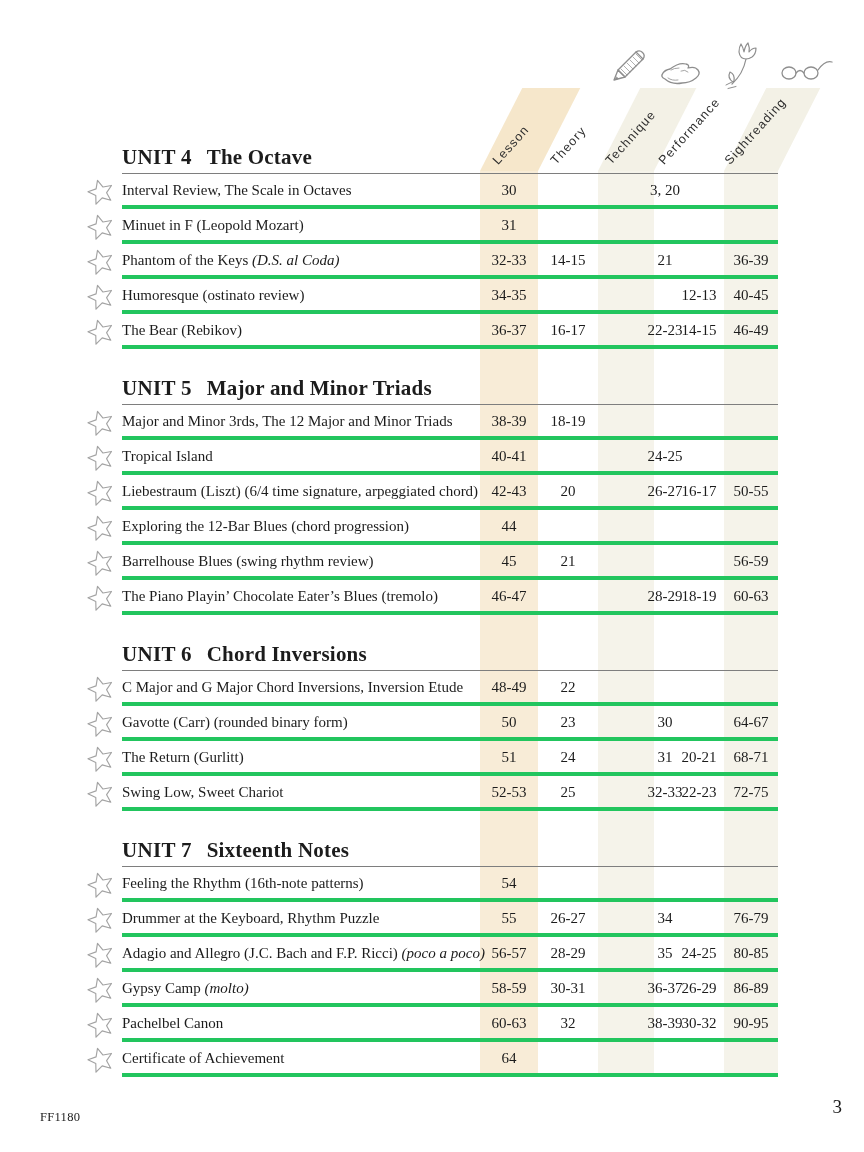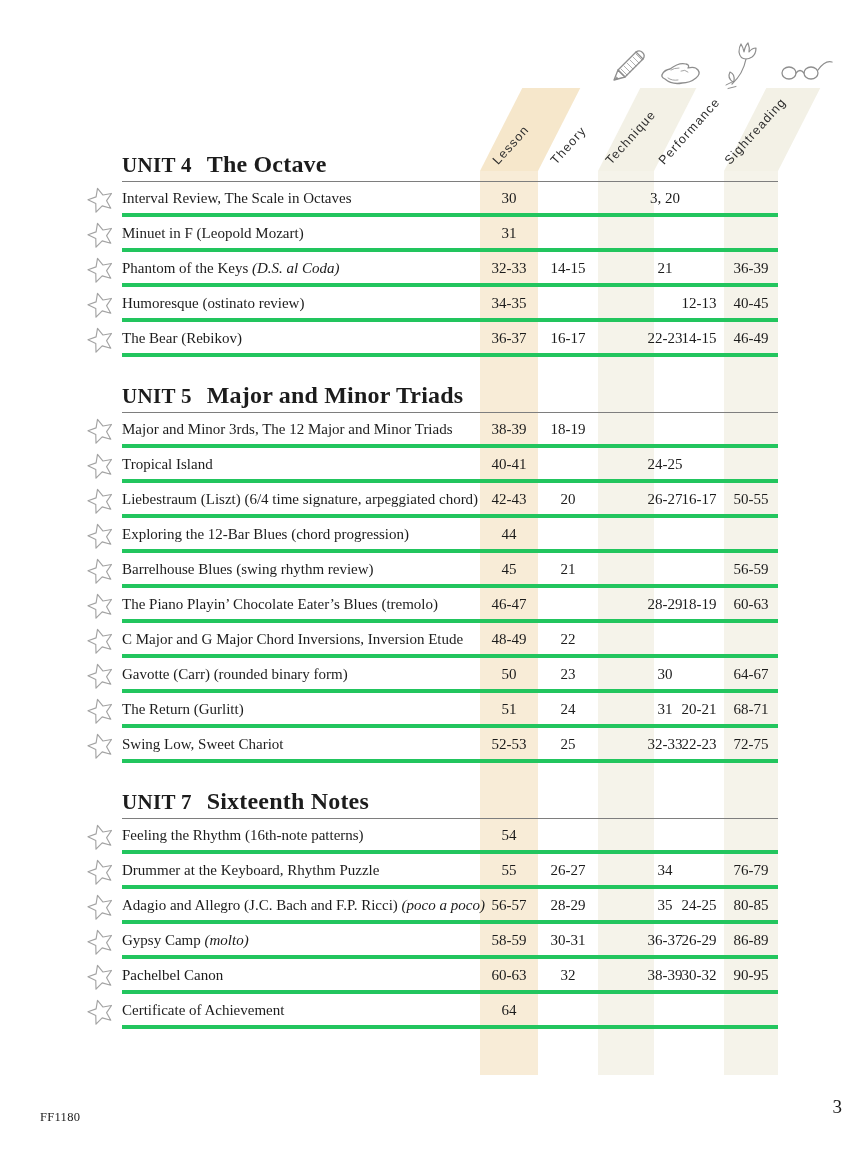--- a/index.html
+++ b/index.html
@@ -27,25 +27,25 @@
   .ic-glasses{left:778px;top:52px;}
 
   
   .stripes{position:absolute;left:0;top:171px;width:864px;height:904px;}
   .stripe{position:absolute;top:0;height:100%;}
   .st0{left:480px;width:58px;background:#f8ecd7;}
   .st1{left:598px;width:56px;background:#f5f3ea;}
   .st2{left:724px;width:54px;background:#f5f3ea;}
 
   
-  #toc{position:absolute;left:122px;top:126px;width:656px;}
+  #toc{position:absolute;left:122px;top:118px;width:656px;}
   .unit-header{height:56px;box-sizing:border-box;border-bottom:1px solid #7e7e7e;
                display:flex;align-items:flex-end;padding-bottom:3px;}
   .unit-name{font-weight:bold;font-size:21px;margin-right:15px;letter-spacing:.3px;}
-  .unit-sub{font-weight:bold;font-size:24px;letter-spacing:.2px;}
+  .unit-sub{font-weight:bold;font-size:21px;letter-spacing:.2px;}
   .toc-row{position:relative;height:35px;box-sizing:border-box;border-bottom:4px solid #22c55e;}
   .piece{position:absolute;left:0;top:0;line-height:33px;white-space:nowrap;font-size:15px;}
   .piece i{margin-top:44px;}
   .cell{position:absolute;top:0;line-height:33px;font-size:15px;text-align:center;}
   .c0{left:358px;width:58px;} .c1{left:416px;width:60px;} .c2{left:476px;width:56px;margin-left:39px;}
   .c3{left:532px;width:90px;} .c4{left:602px;width:54px;}
   .star{position:absolute;left:-36px;top:3px;width:29px;height:29px;}
 
   
   .footer-cat{position:absolute;left:40px;top:1110px;font-size:12.5px;letter-spacing:.3px;}
@@ -233,20 +233,24 @@
             </svg></span>
           <span class="piece">The Piano Playin’ Chocolate Eater’s Blues (tremolo)</span>
           <span class="cell c0">46-47</span>
           <span class="cell c1"></span>
           <span class="cell c2">28-29</span>
           <span class="cell c3">18-19</span>
           <span class="cell c4">60-63</span>
         </div>
       </section>
       <section class="unit">
+        <div class="unit-header">
+          <span class="unit-name">UNIT 6</span>
+          <span class="unit-sub">Chord Inversions</span>
+        </div>
         <div class="toc-row">
           <span class="star"><svg width="29" height="29" viewBox="0 0 30 30" style="transform:rotate(-15deg)">
               <polygon points="15,3 18.7,11.2 27.6,11.9 20.8,17.8 22.9,26.5 15,21.8 7.1,26.5 9.2,17.8 2.4,11.9 11.3,11.2" fill="none" stroke="#a3a3a3" stroke-width="1.2" stroke-linejoin="round"></polygon>
             </svg></span>
           <span class="piece">C Major and G Major Chord Inversions, Inversion Etude</span>
           <span class="cell c0">48-49</span>
           <span class="cell c1">22</span>
           <span class="cell c2"></span>
           <span class="cell c3"></span>
           <span class="cell c4"></span>

